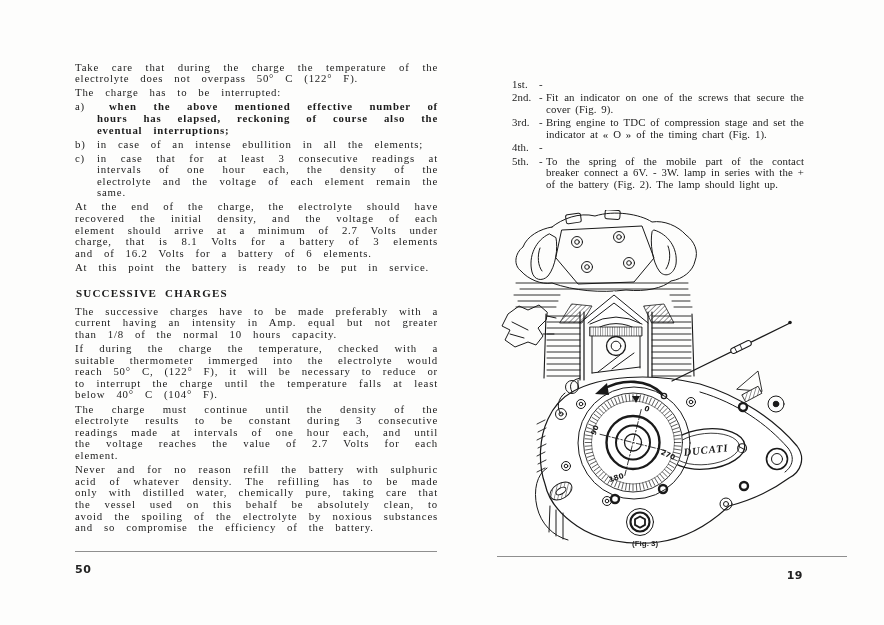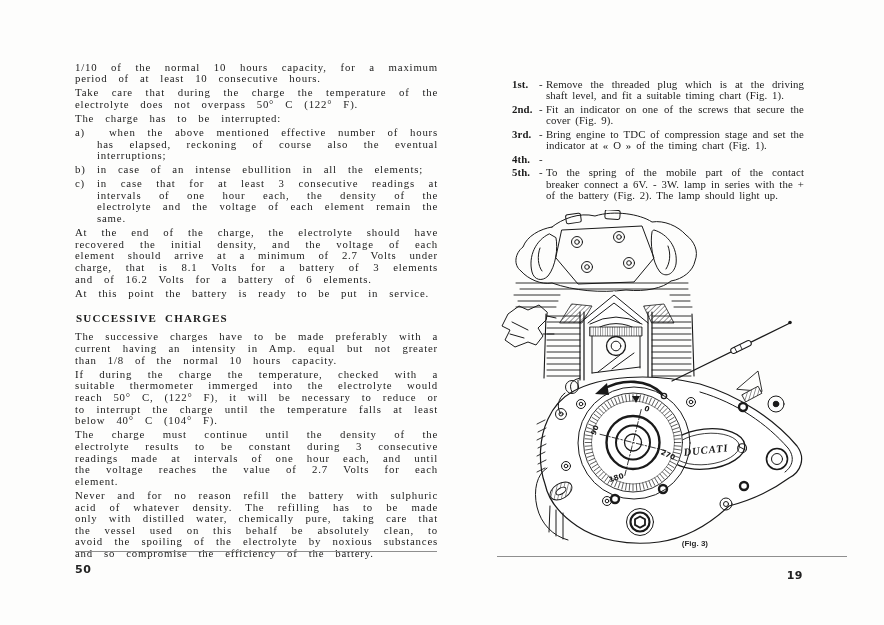--- a/index.html
+++ b/index.html
@@ -4,46 +4,45 @@
 <style>
   html,body{margin:0;padding:0;}
   body{width:884px;height:625px;position:relative;background:#fdfdfc;overflow:hidden;
        font-family:"Liberation Serif",serif;color:#1b1b1b;}
   .col{position:absolute;text-align:justify;font-size:10.8px;line-height:11.6px;}
   .col-left{left:75px;top:59px;width:363px;letter-spacing:0.8px;word-spacing:7.5px;}
   .col-right{left:512px;top:77px;width:292px;letter-spacing:0.1px;word-spacing:2px;}
   .col p{margin:2.6px 0 0 0;}
   .hang{display:grid;grid-template-columns:22px 1fr;margin-top:2.4px;}
   .hang .lbl{text-align:left;}
-  .indent-a{text-indent:12px;}
+  .indent-a{text-indent:12px;font-weight:bold;}
   h2.shead{font-size:11px;font-weight:bold;letter-spacing:1.2px;word-spacing:4px;
            margin:13px 0 7px 1px;line-height:12px;}
   .boldlead{font-weight:normal;}
   .step{display:grid;grid-template-columns:27px 7px 1fr;margin-top:1.8px;}
-  .step .ord{text-align:left;font-weight:bold;}
+  .step .ord{text-align:left;}
   .step .dash{text-align:left;}
   .rule{position:absolute;height:0;border-top:1px solid #8f8f8f;}
   .rule-left{left:75px;top:551px;width:362px;}
   .rule-right{left:497px;top:556px;width:350px;}
   .pagenum{position:absolute;font-family:"DejaVu Sans",sans-serif;font-weight:bold;
            font-size:11px;letter-spacing:0.5px;color:#222;text-align:right;}
   .pn-left{left:75px;top:563px;}
   .pn-right{left:497px;top:569px;width:306px;text-align:right;}
-  .figcaption{position:absolute;left:598px;top:539px;width:110px;text-align:right;
+  .figcaption{position:absolute;left:632px;top:539px;width:110px;text-align:left;
             font-family:"Liberation Sans",sans-serif;font-size:8px;font-weight:bold;color:#2a2a2a;}
   #figure{position:absolute;left:480px;top:210px;width:410px;height:345px;}
   text.dial{font-family:"DejaVu Sans",sans-serif;font-size:7.2px;font-weight:600;fill:#1a1a1a;}
   text.logo{font-family:"Liberation Serif",serif;font-style:italic;font-weight:bold;
             font-size:10.5px;letter-spacing:1px;fill:#1a1a1a;}
 </style>
 </head>
 <body>
 
 <div class="col col-left">
-  <p>1/10 of the normal 10 hours capacity, for a maximum period of at least 10 consecutive hours.</p>
   <p>Take care that during the charge the temperature of the electrolyte does not overpass 50° C (122° F).</p>
   <p>The charge has to be interrupted:</p>
 
   <div class="hang">
     <span class="lbl">a)</span>
     <span class="indent-a">when the above mentioned effective number of hours has elapsed, reckoning of course also the eventual interruptions;</span>
   </div>
   <div class="hang">
     <span class="lbl">b)</span>
     <span>in case of an intense ebullition in all the elements;</span>
@@ -64,21 +63,20 @@
   <p><span class="boldlead">Never and for no reason refill the battery with sulphuric acid of whatever density.</span><span> The refilling has to be made only with distilled water, chemically pure, taking care that the vessel used on this behalf be absolutely clean, to avoid the spoiling of the electrolyte by noxious substances and so compromise the efficiency of the battery.</span></p>
 </div>
 
 <div class="rule rule-left"></div>
 <div class="pagenum pn-left">50</div>
 
 <div class="col col-right">
   <div class="step">
     <span class="ord">1st.</span>
     <span class="dash">-</span>
-    <span>Remove the threaded plug which is at the driving shaft level, and fit a suitable timing chart (Fig. 1).</span>
   </div>
   <div class="step">
     <span class="ord">2nd.</span>
     <span class="dash">-</span>
     <span>Fit an indicator on one of the screws that secure the cover (Fig. 9).</span>
   </div>
   <div class="step">
     <span class="ord">3rd.</span>
     <span class="dash">-</span>
     <span>Bring engine to TDC of compression stage and set the indicator at « O » of the timing chart (Fig. 1).</span>

